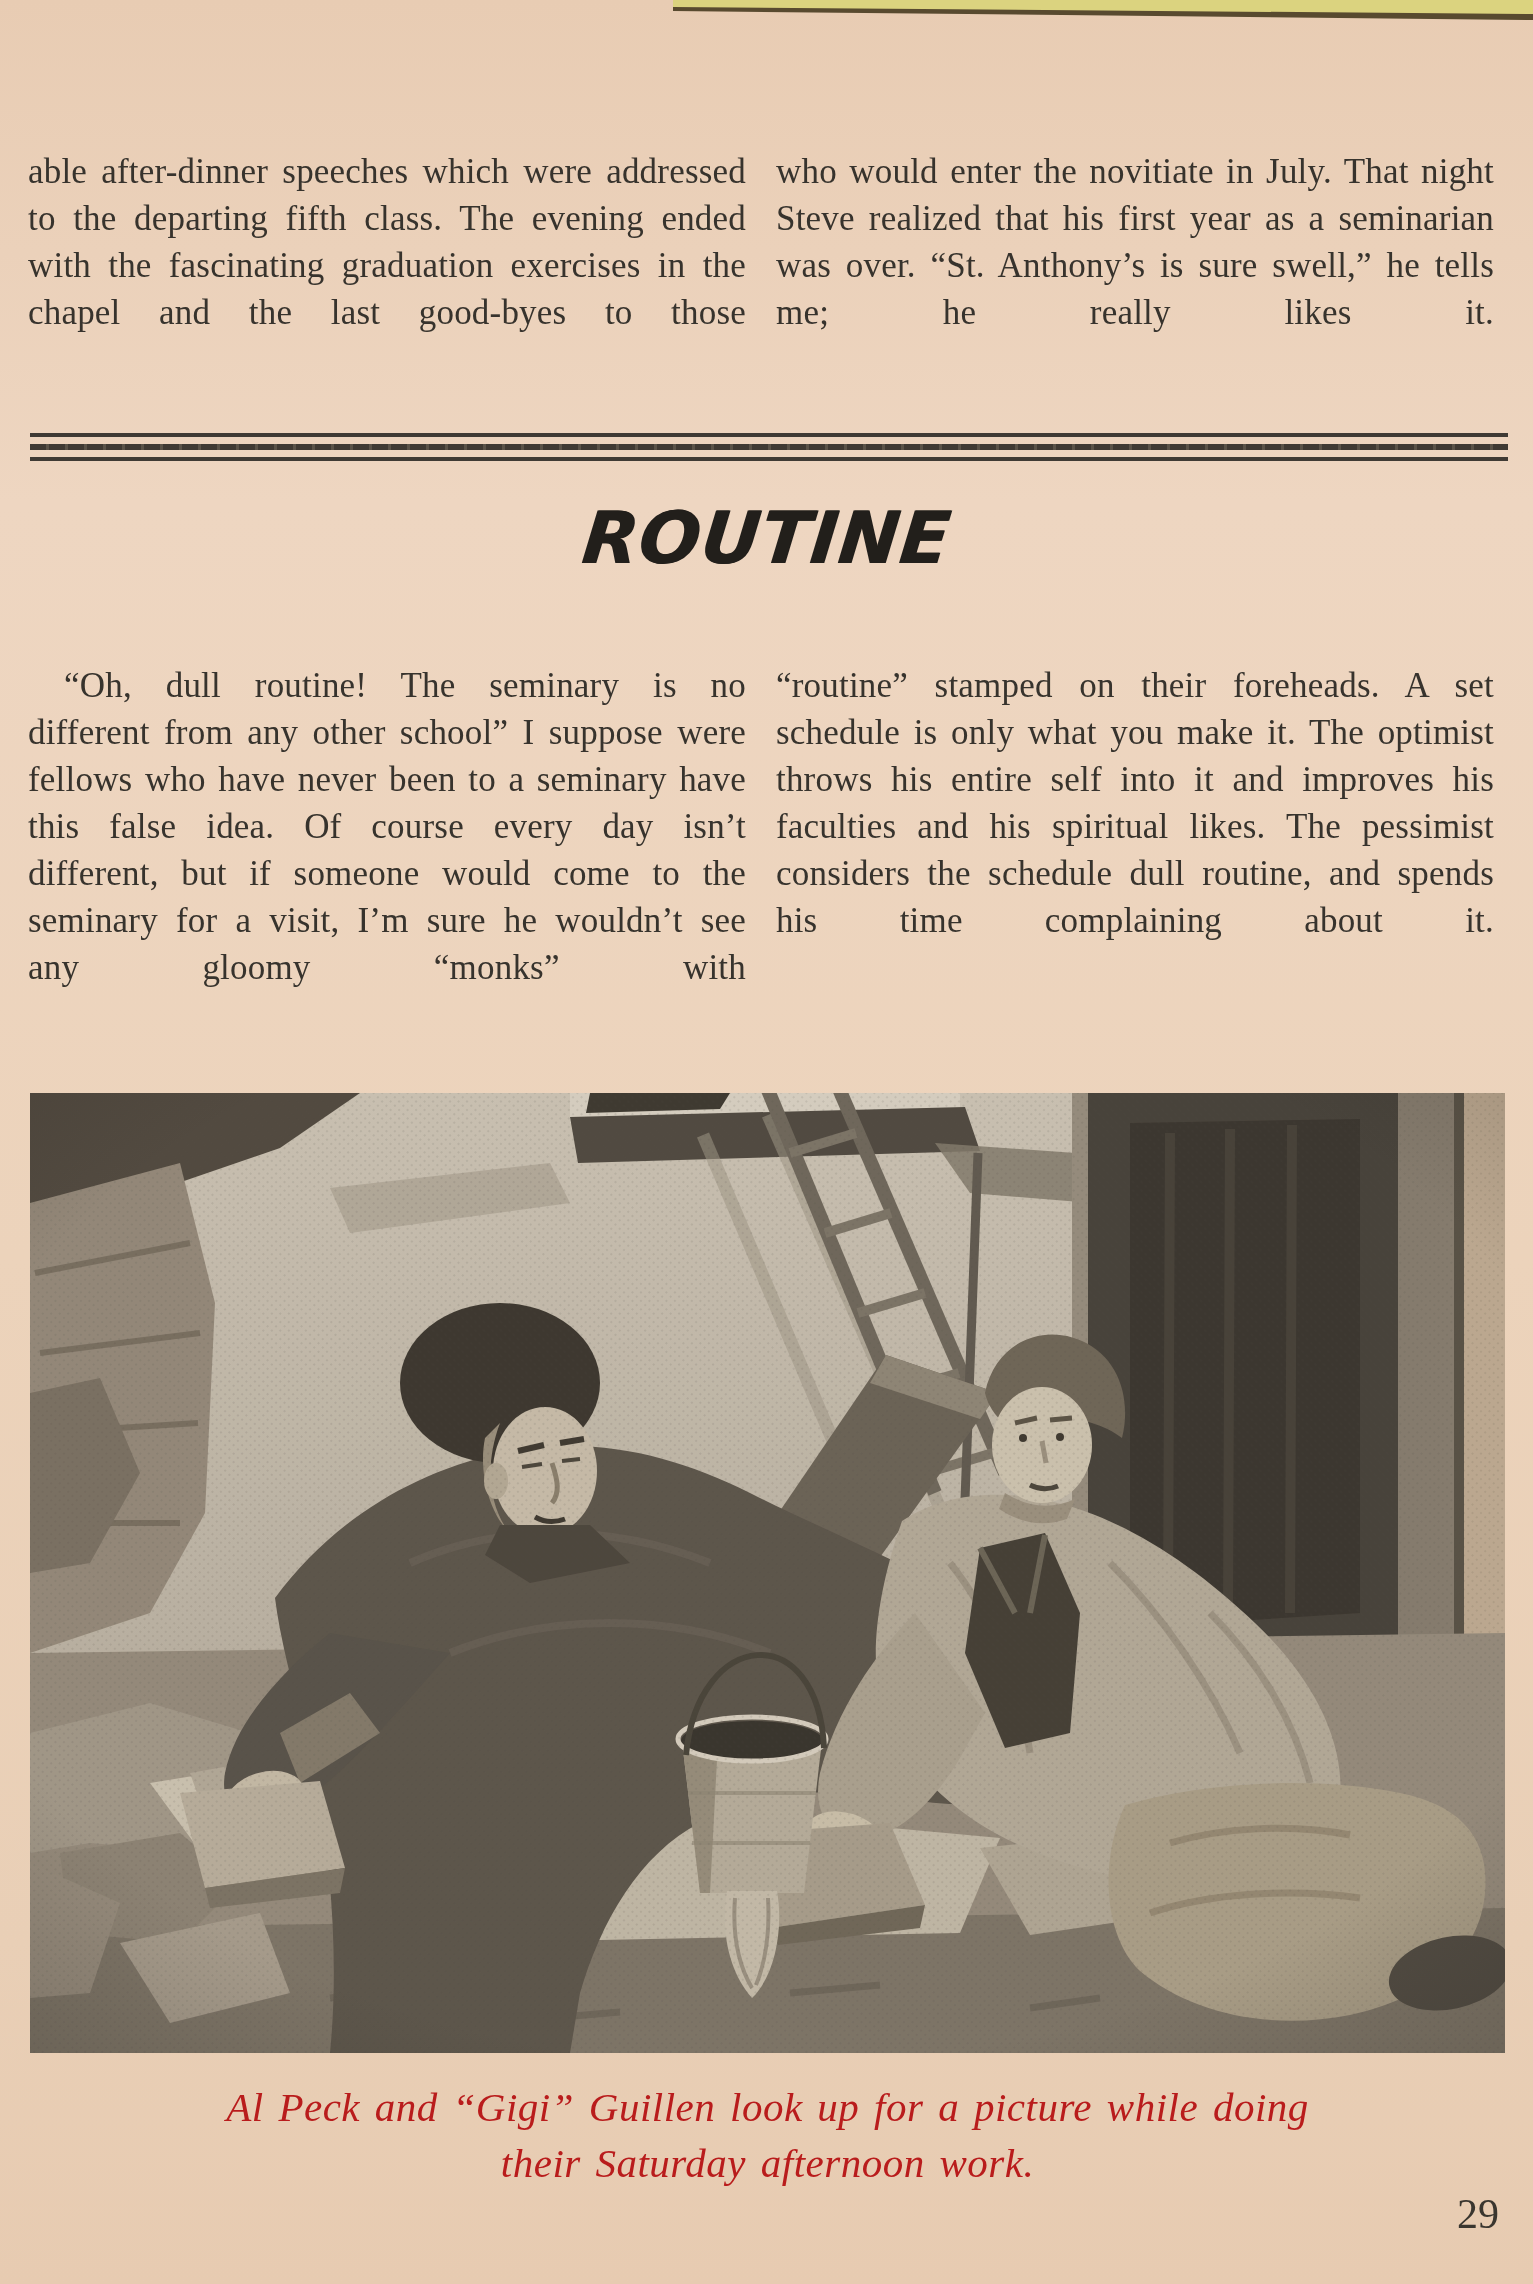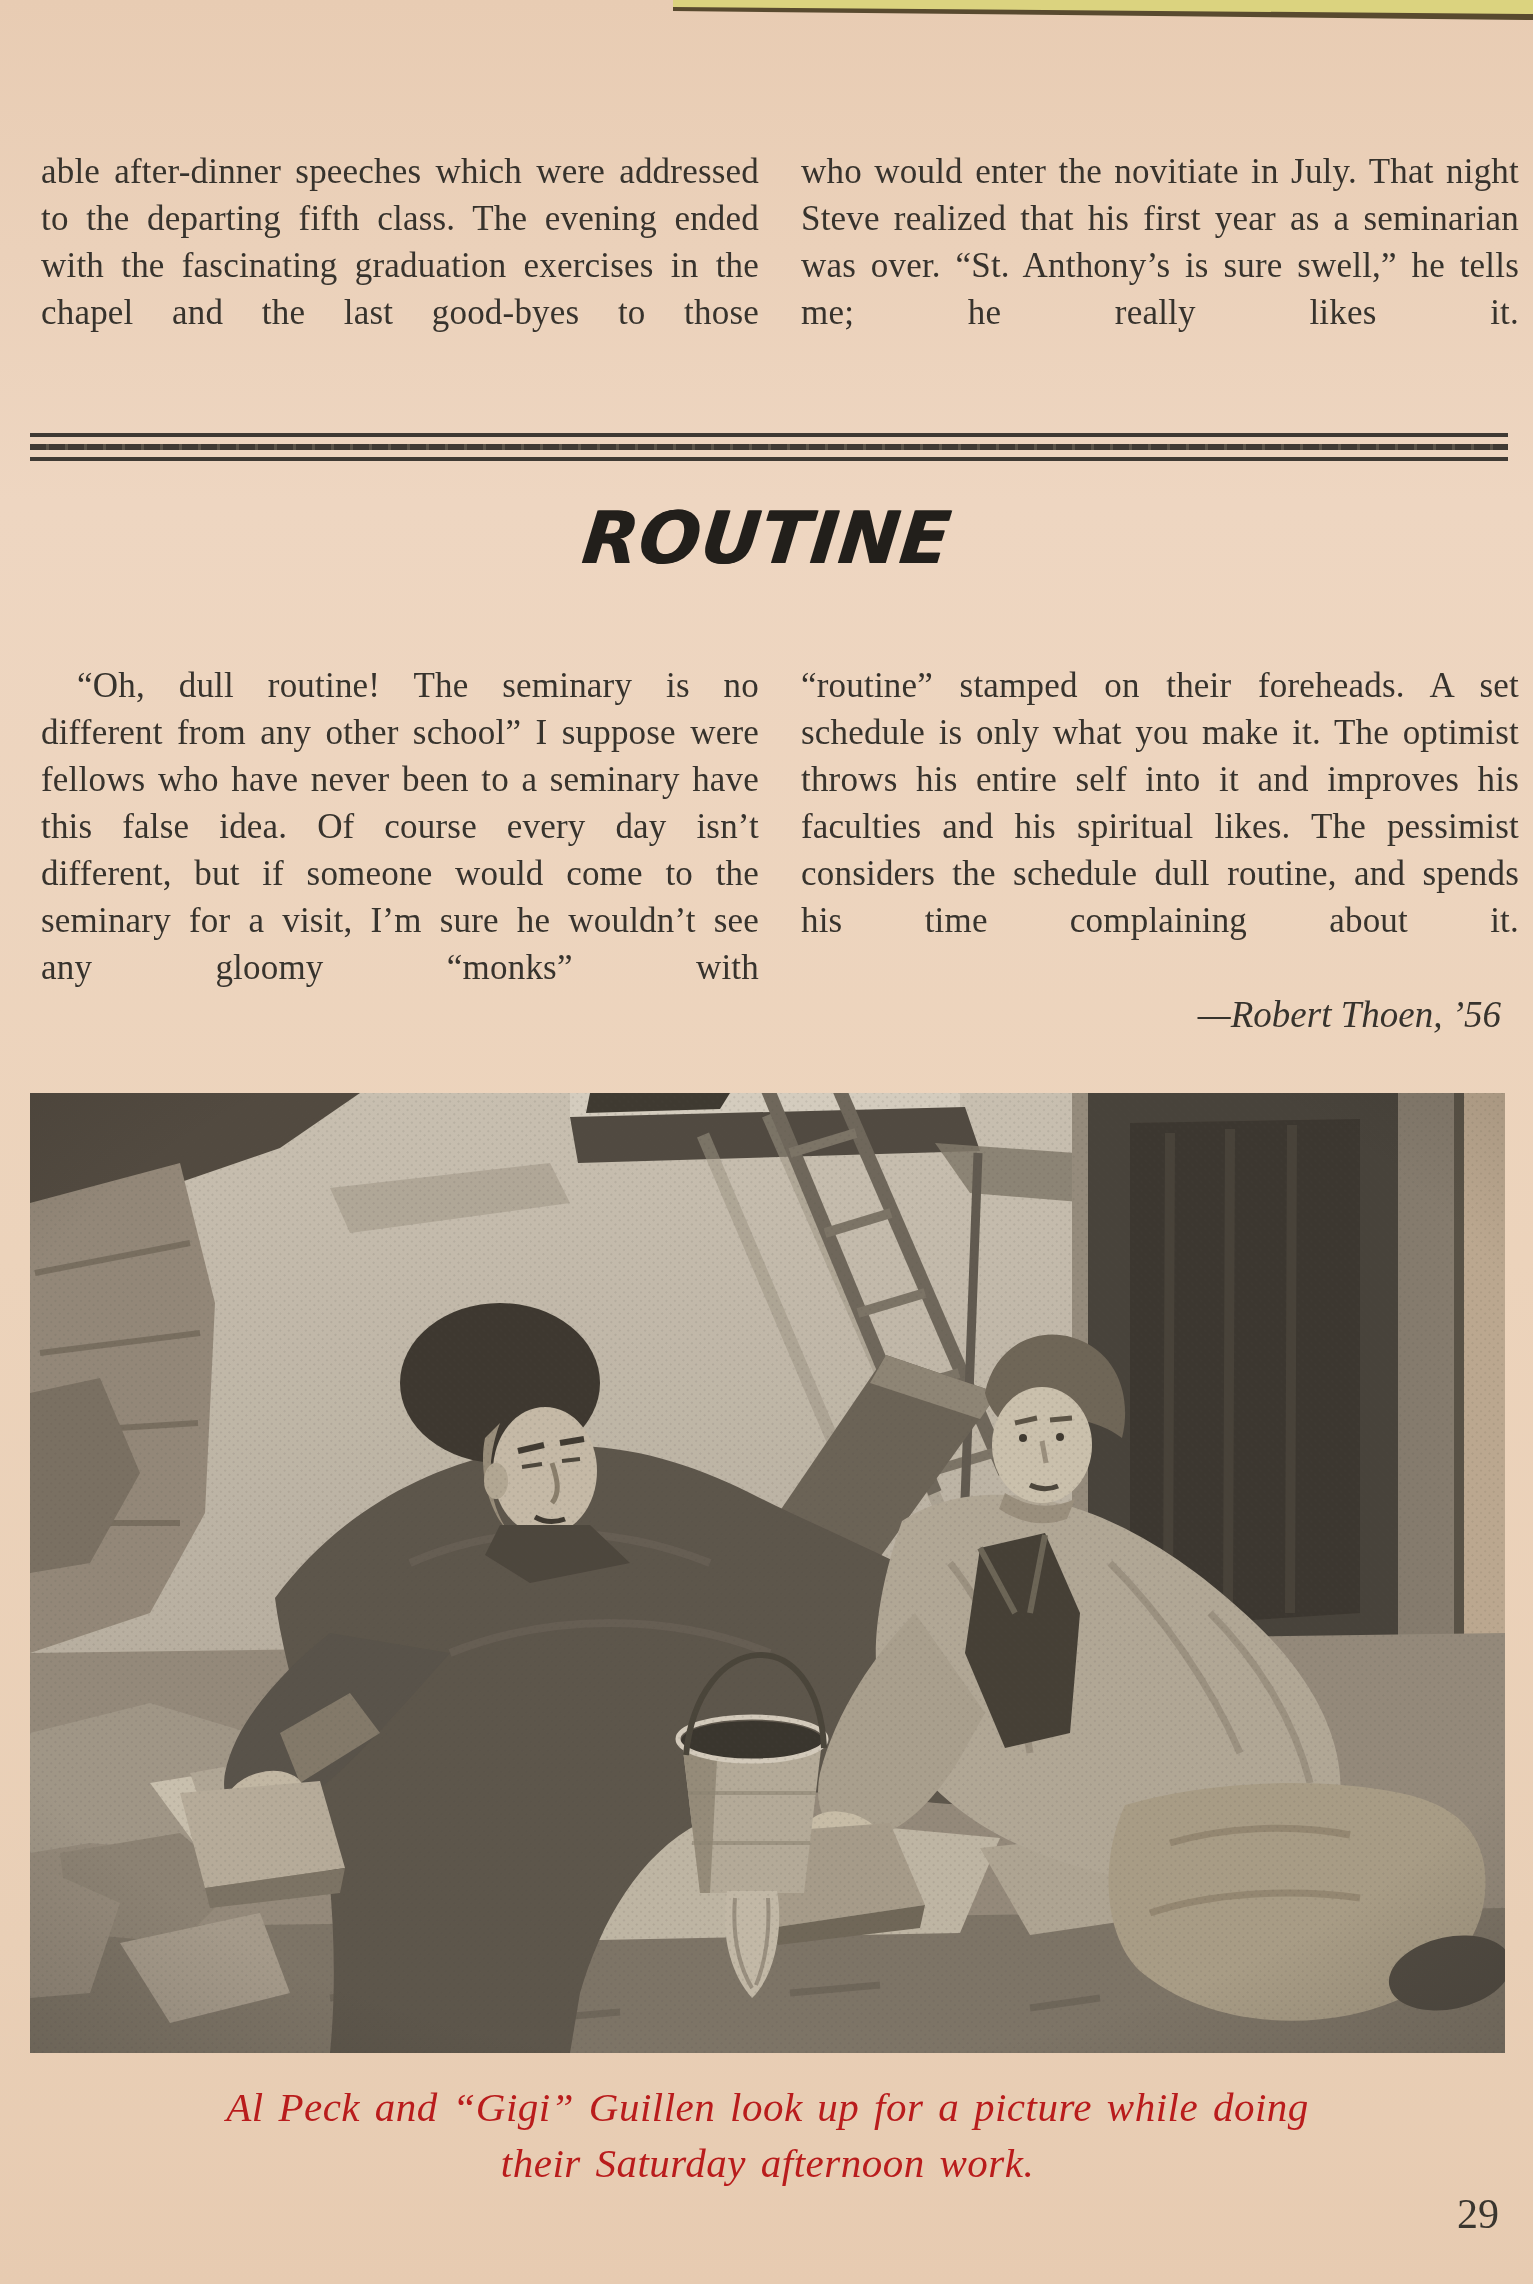--- a/index.html
+++ b/index.html
@@ -3,21 +3,21 @@
 <meta charset="utf-8">
 <style>
   html,body{margin:0;padding:0;}
   body{
     width:1533px;height:2284px;position:relative;overflow:hidden;
     background:linear-gradient(180deg,#e8ccb3 0%,#eed6c1 22%,#ecd3bb 55%,#e9cfb6 85%,#e7cbb1 100%);
     font-family:"Liberation Serif","DejaVu Serif",serif;
     color:#37332d;
   }
   .page-edge{position:absolute;top:0;right:0;width:860px;height:26px;}
-  .two-col{position:absolute;left:41px;width:1478px;display:flex;gap:42px;}
+  .two-col{position:absolute;left:28px;width:1478px;display:flex;gap:30px;}
   .col{width:718px;margin:0;font-size:35px;line-height:47px;text-align:justify;word-spacing:3px;letter-spacing:.2px;}
   .col::after{content:"";display:inline-block;width:100%;}
   .article-top{top:148px;}
   .routine-body{top:662px;}
   .indent{text-indent:36px;}
   .col-wrap{width:718px;}
   .col-wrap .col{width:718px;}
   .byline{margin:0;width:718px;font-size:37px;line-height:47px;font-style:italic;text-align:right;padding-right:18px;box-sizing:border-box;}
   .triple-rule{
     position:absolute;left:30px;top:433px;width:1478px;height:20px;
@@ -58,21 +58,20 @@
   <div class="triple-rule">
       <div class="mid"></div>
     </div>
 
   <h1 class="routine-title">ROUTINE</h1>
 
   <section class="two-col routine-body">
     <p class="col indent">“Oh, dull routine! The seminary is no different from any other school” I suppose were fellows who have never been to a seminary have this false idea. Of course every day isn’t different, but if someone would come to the seminary for a visit, I’m sure he wouldn’t see any gloomy “monks” with</p>
     <div class="col-wrap">
       <p class="col">“routine” stamped on their foreheads. A set schedule is only what you make it. The optimist throws his entire self into it and improves his faculties and his spiritual likes. The pessimist considers the schedule dull routine, and spends his time complaining about it.</p>
-      <p class="byline">—Robert Thoen, ’56</p>
     </div>
   </section>
 
   <figure class="photo-figure">
     <svg class="photo" viewBox="0 0 1475 960" preserveAspectRatio="none" role="img">
       <defs>
         <linearGradient id="wall" x1="0" y1="0" x2="0" y2="1">
           <stop offset="0" stop-color="#ccc4b6"></stop>
           <stop offset="0.55" stop-color="#bdb4a6"></stop>
           <stop offset="1" stop-color="#a89e90"></stop>

